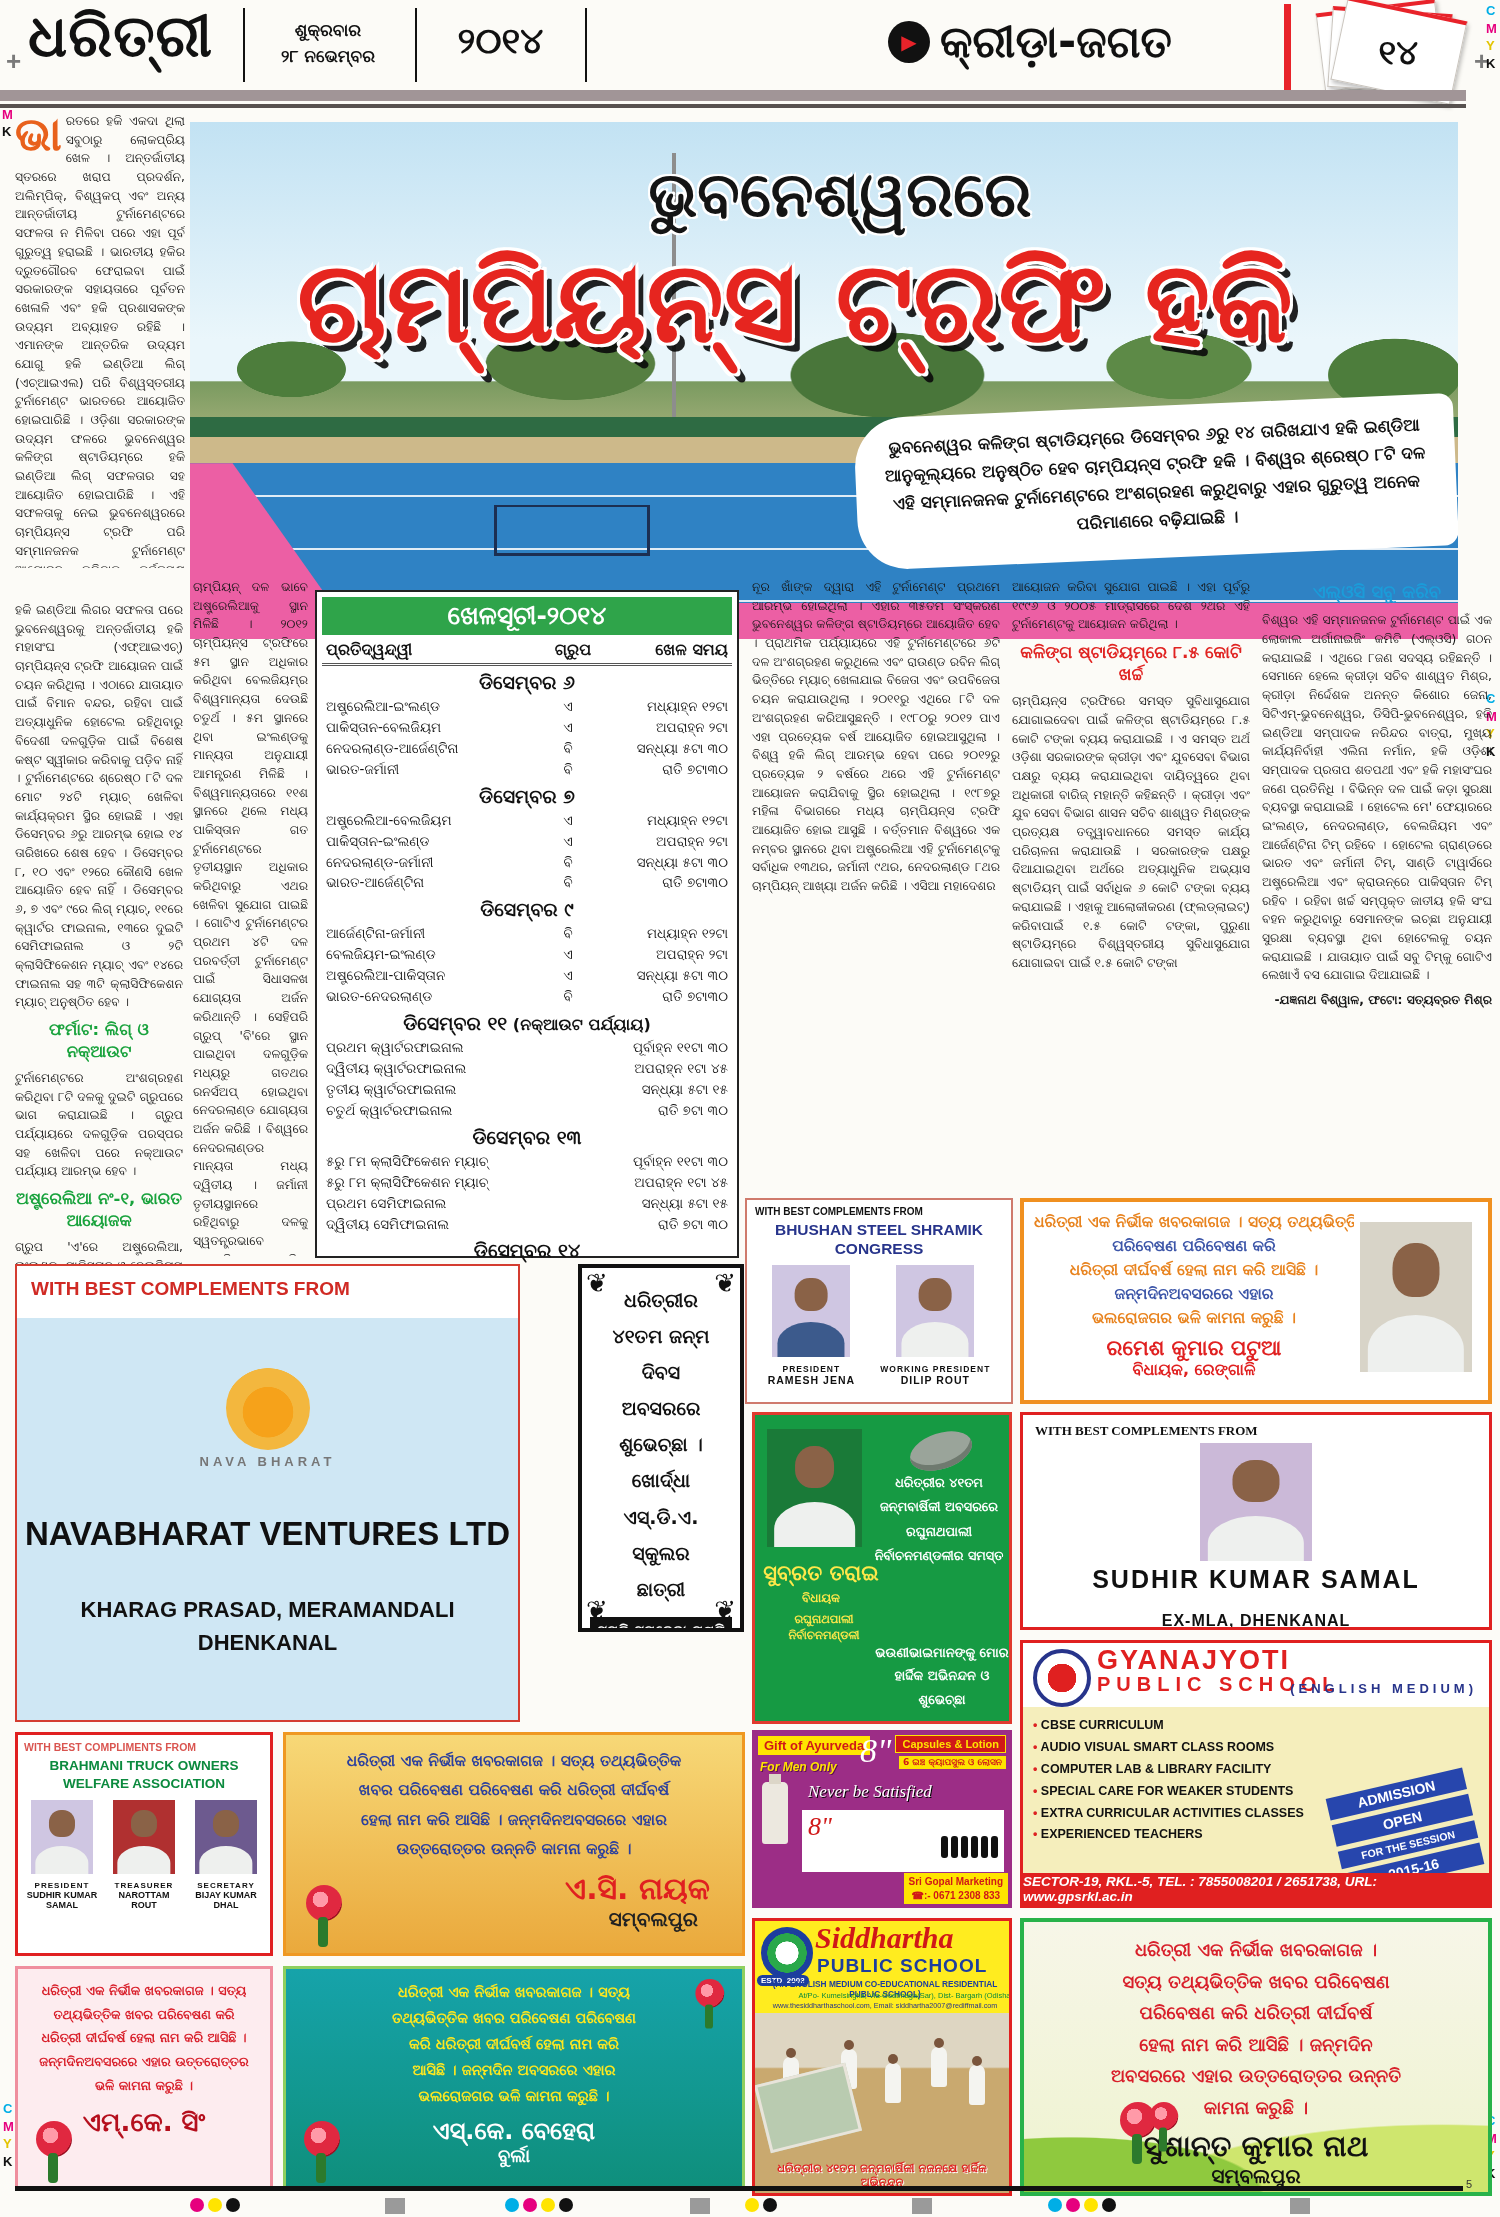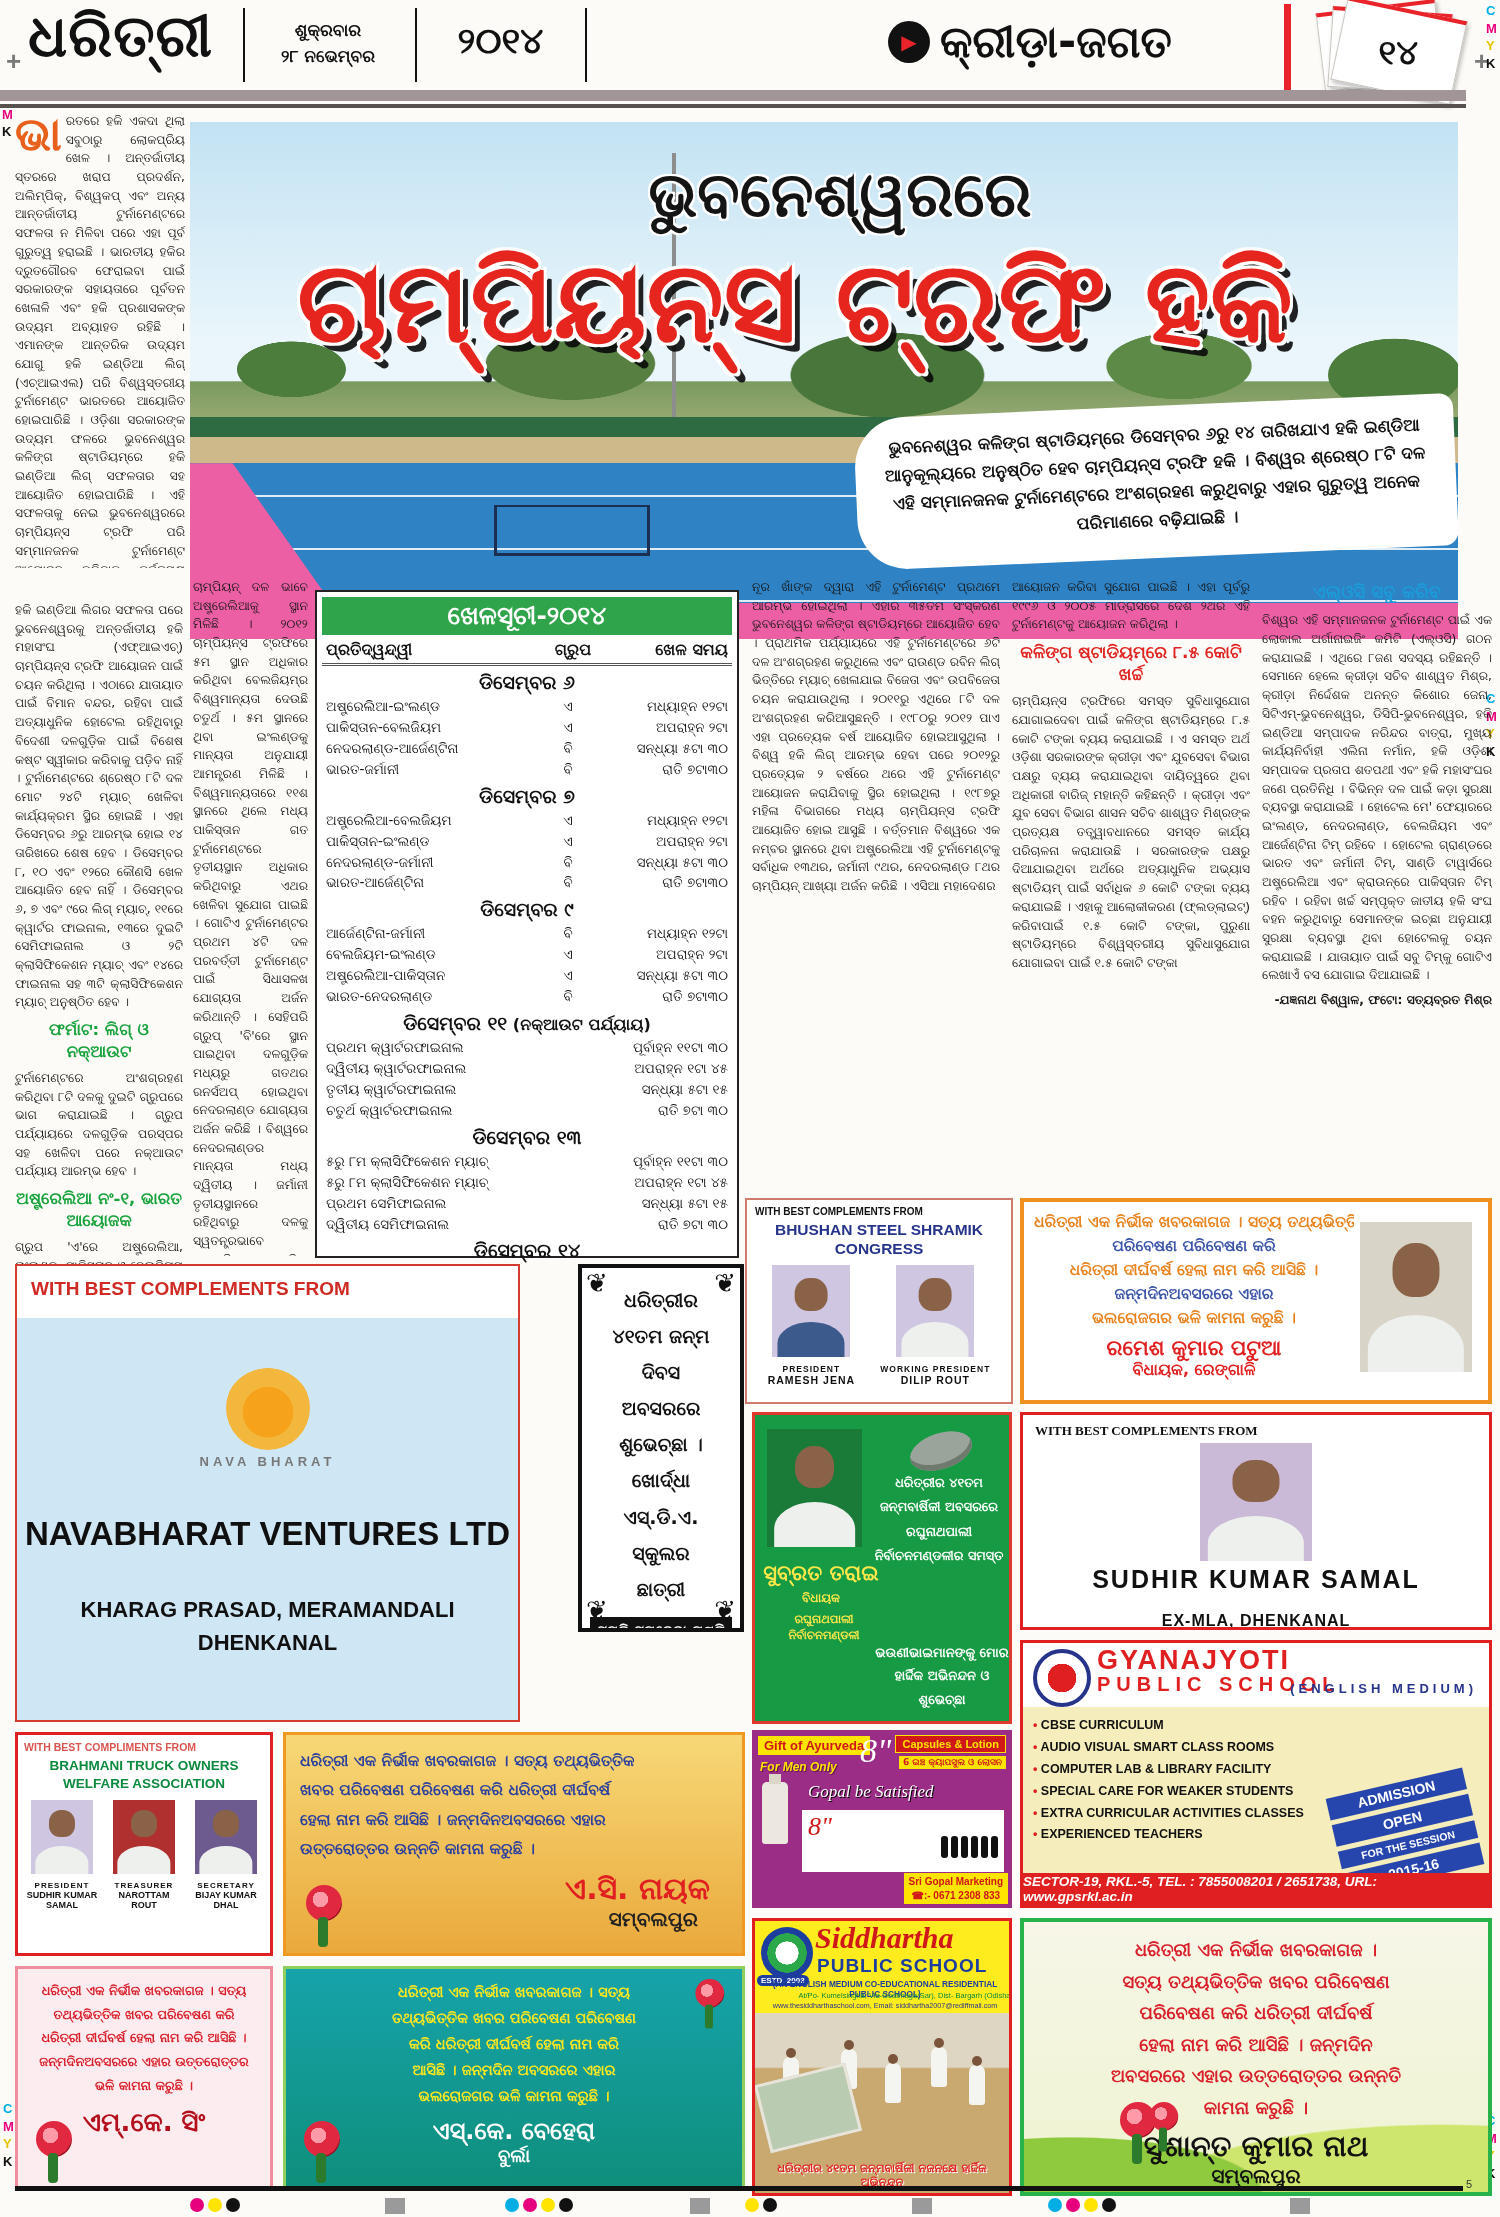--- a/index.html
+++ b/index.html
@@ -163,21 +163,21 @@
   #ad-brah{left:15px;top:1732px;width:258px;height:224px;border:3px solid #e02020;padding:6px;}
   .br-tag{color:#d02a24;font-size:10.5px;font-weight:bold;opacity:.8;}
   .br-name{color:#0c8a3e;font-size:13.5px;font-weight:bold;text-align:center;margin:4px 0 8px;line-height:1.3;}
   .br-people{display:flex;justify-content:space-between;text-align:center;}
   .br-people .cell{width:76px;}
   .br-people .ttl{font-size:8px;font-weight:bold;letter-spacing:1px;margin-top:3px;}
   .br-people .nm{font-size:9px;font-weight:bold;}
 
   #ad-nayak{left:283px;top:1732px;width:462px;height:224px;border:3px solid #ef9822;
             background:linear-gradient(#f7d877,#eaa93c);padding:12px 14px;}
-  #ad-nayak .lines-block{color:#2b3f9e;font-size:15.5px;font-weight:bold;line-height:1.9;}
+  #ad-nayak .lines-block{color:#2b3f9e;font-size:15.5px;font-weight:bold;text-align:center;line-height:1.9;}
   .ny-name{color:#e02020;font-size:30px;font-weight:bold;text-align:right;margin:6px 18px 0 0;}
   .ny-place{color:#222;font-size:20px;font-weight:bold;text-align:right;margin-right:30px;}
 
   .rose{position:absolute;width:54px;height:64px;}
   .rose:before{content:"";position:absolute;left:10px;top:2px;width:36px;height:36px;border-radius:50%;
       background:radial-gradient(circle at 40% 40%,#ff9aa8 0 25%,#e02840 26% 70%,#9c0f22 71%);}
   .rose:after{content:"";position:absolute;left:22px;top:34px;width:10px;height:30px;background:#2c7a2c;border-radius:4px;}
 
   #ad-singh{left:15px;top:1966px;width:258px;height:224px;border:3px solid #ef8f9e;background:#fdecef;padding:10px 8px;}
   #ad-singh .lines-block{color:#d81f2a;font-size:12.8px;font-weight:bold;text-align:center;line-height:1.85;}
@@ -558,21 +558,21 @@
     <div class="sm-title">EX-MLA, DHENKANAL</div>
   </div>
 
   <div class="ad" id="ad-ayur">
     <div class="ay-gift">Gift of Ayurveda</div>
     <div class="ay-men">For Men Only</div>
     <div class="ay-8">8"</div>
     <div class="ay-caps">Capsules &amp; Lotion</div>
     <div class="ay-odia odia">6 ଇଞ୍ଚ କ୍ୟାପସୁଲ ଓ ଲୋସନ</div>
     <div class="ay-bottle"></div>
-    <div class="ay-slogan">Gopal be Satisfied</div>
+    <div class="ay-slogan">Never be Satisfied</div>
     <div class="ay-panel">
       <span class="p8">8"</span>
       <span class="caps-row">
           <i></i>
           <i></i>
           <i></i>
           <i></i>
           <i></i>
           <i></i>
         </span>

